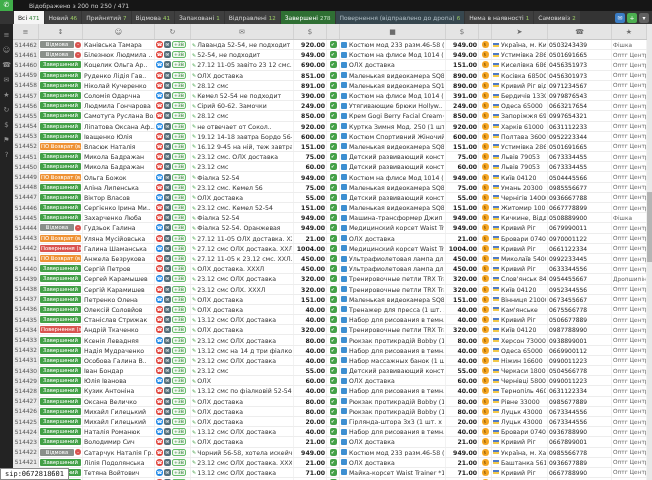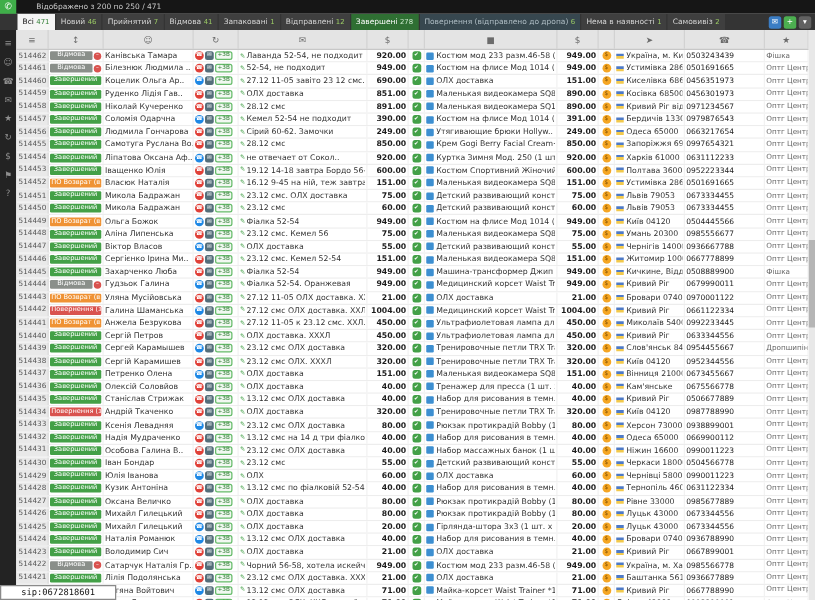--- a/index.html
+++ b/index.html
@@ -64,21 +64,21 @@
   .fl.orange{background:#f5a623;border-radius:50%;color:#7a4c00;}
   .pic{width:6px;height:6px;background:#3d8fd1;border-radius:1px;margin-right:2px;flex:none;}
   .flagua{width:6px;height:4px;margin-right:2px;flex:none;background:linear-gradient(#4e7ac7 50%,#f2c94c 50%);}
   .c.phone{font-size:6px;color:#222;}
   .c.source{color:#666;font-size:5.8px;}
   
   .scrollbar{width:5px;background:#e8e8e8;position:relative;flex:none;}
   .sthumb{position:absolute;left:0;right:0;top:168px;height:70px;background:#b5b5b5;cursor:grab;}
   
   .sipbar{position:absolute;left:0;bottom:0;background:#fff;border:1px solid #8a8a8a;
-    font-family:"DejaVu Sans Mono",monospace;font-size:7px;padding:1px 16px;z-index:5;color:#111;text-align:right;}
+    font-family:"DejaVu Sans Mono",monospace;font-size:7px;padding:1px 4px;z-index:5;color:#111;text-align:right;}
 </style>
 </head>
 <body>
 
 <div class="topbar">
   <span class="sip-ic">✆</span>
   <span class="shown">Відображено з 200 по 250 / 471</span>
 </div>
 
 <div class="tabbar">

